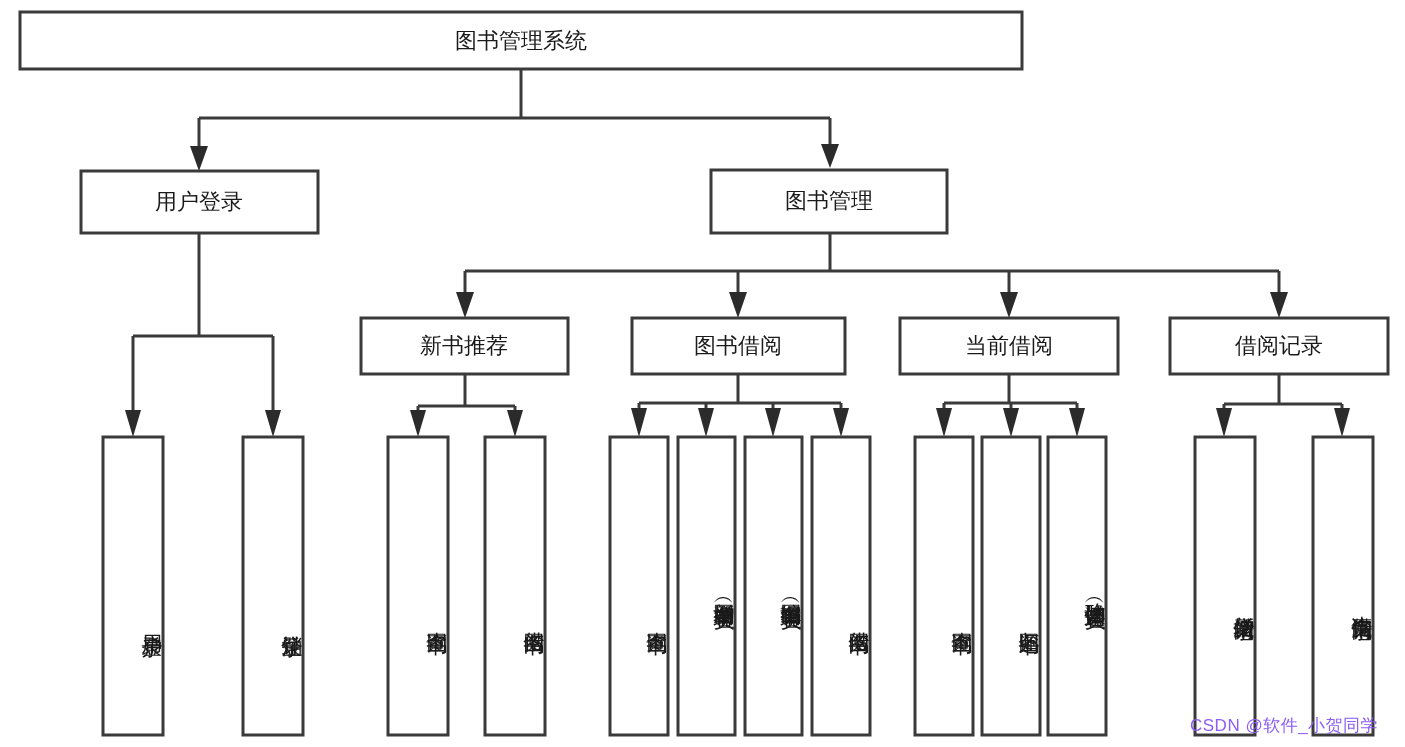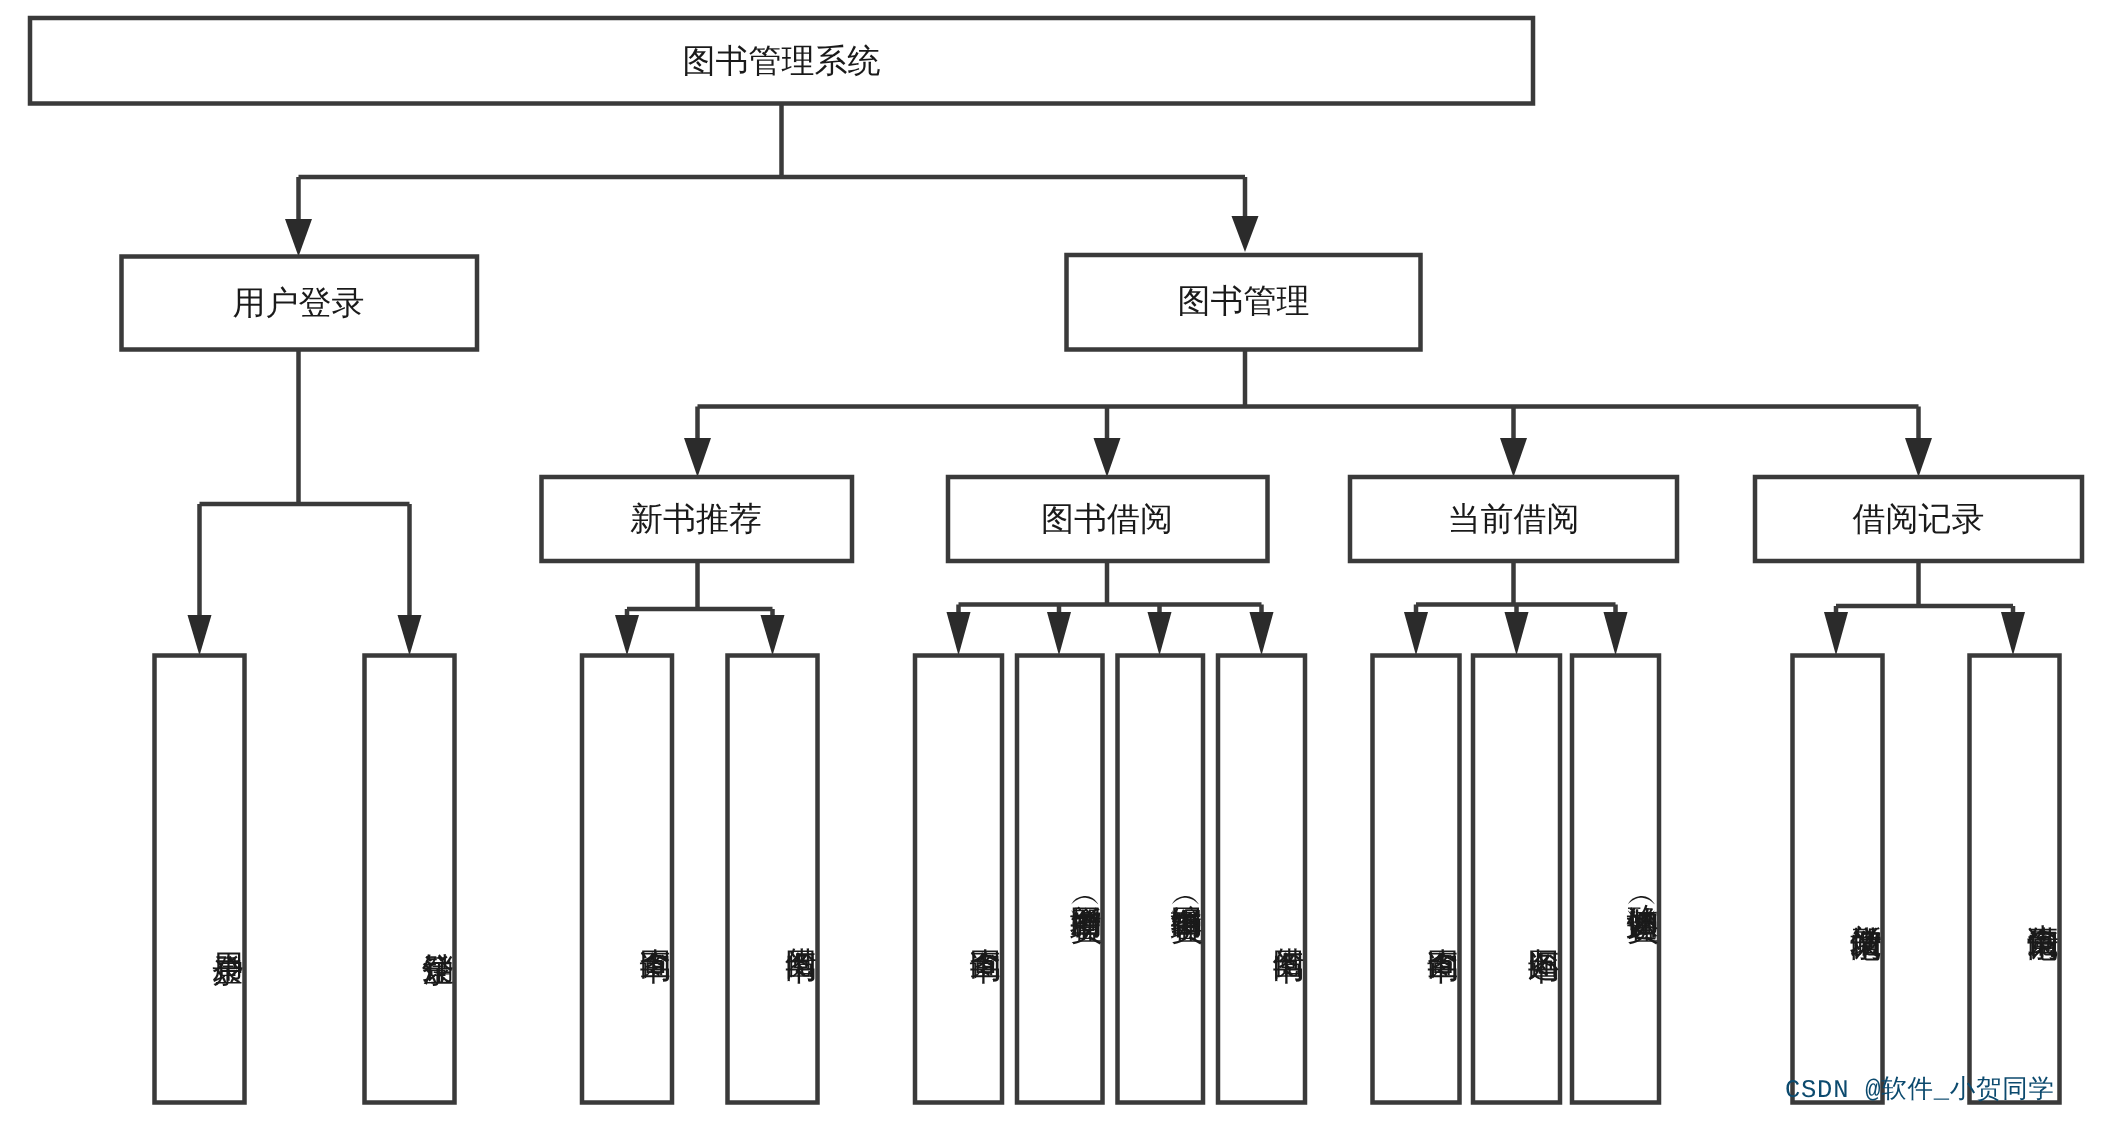--- a/index.html
+++ b/index.html
@@ -70,23 +70,23 @@
     display: flex;
     align-items: flex-start;
     justify-content: center;
     white-space: nowrap;
     pointer-events: none;
   }
   .watermark {
     position: absolute;
     left: 1190px;
     top: 714px;
-    font-family: Liberation Mono, monospace;
+    font-family: Liberation Sans, sans-serif;
     font-size: 17px;
-    color: #0c4a6e;
+    color: #8b5cf6;
     white-space: nowrap;
     letter-spacing: 0.5px;
   }
 </style>
 </head>
 <body>
 
 <div id="diagram-root">
 
   <svg id="tree-svg" viewBox="0 0 1405 747" xmlns="http://www.w3.org/2000/svg">

